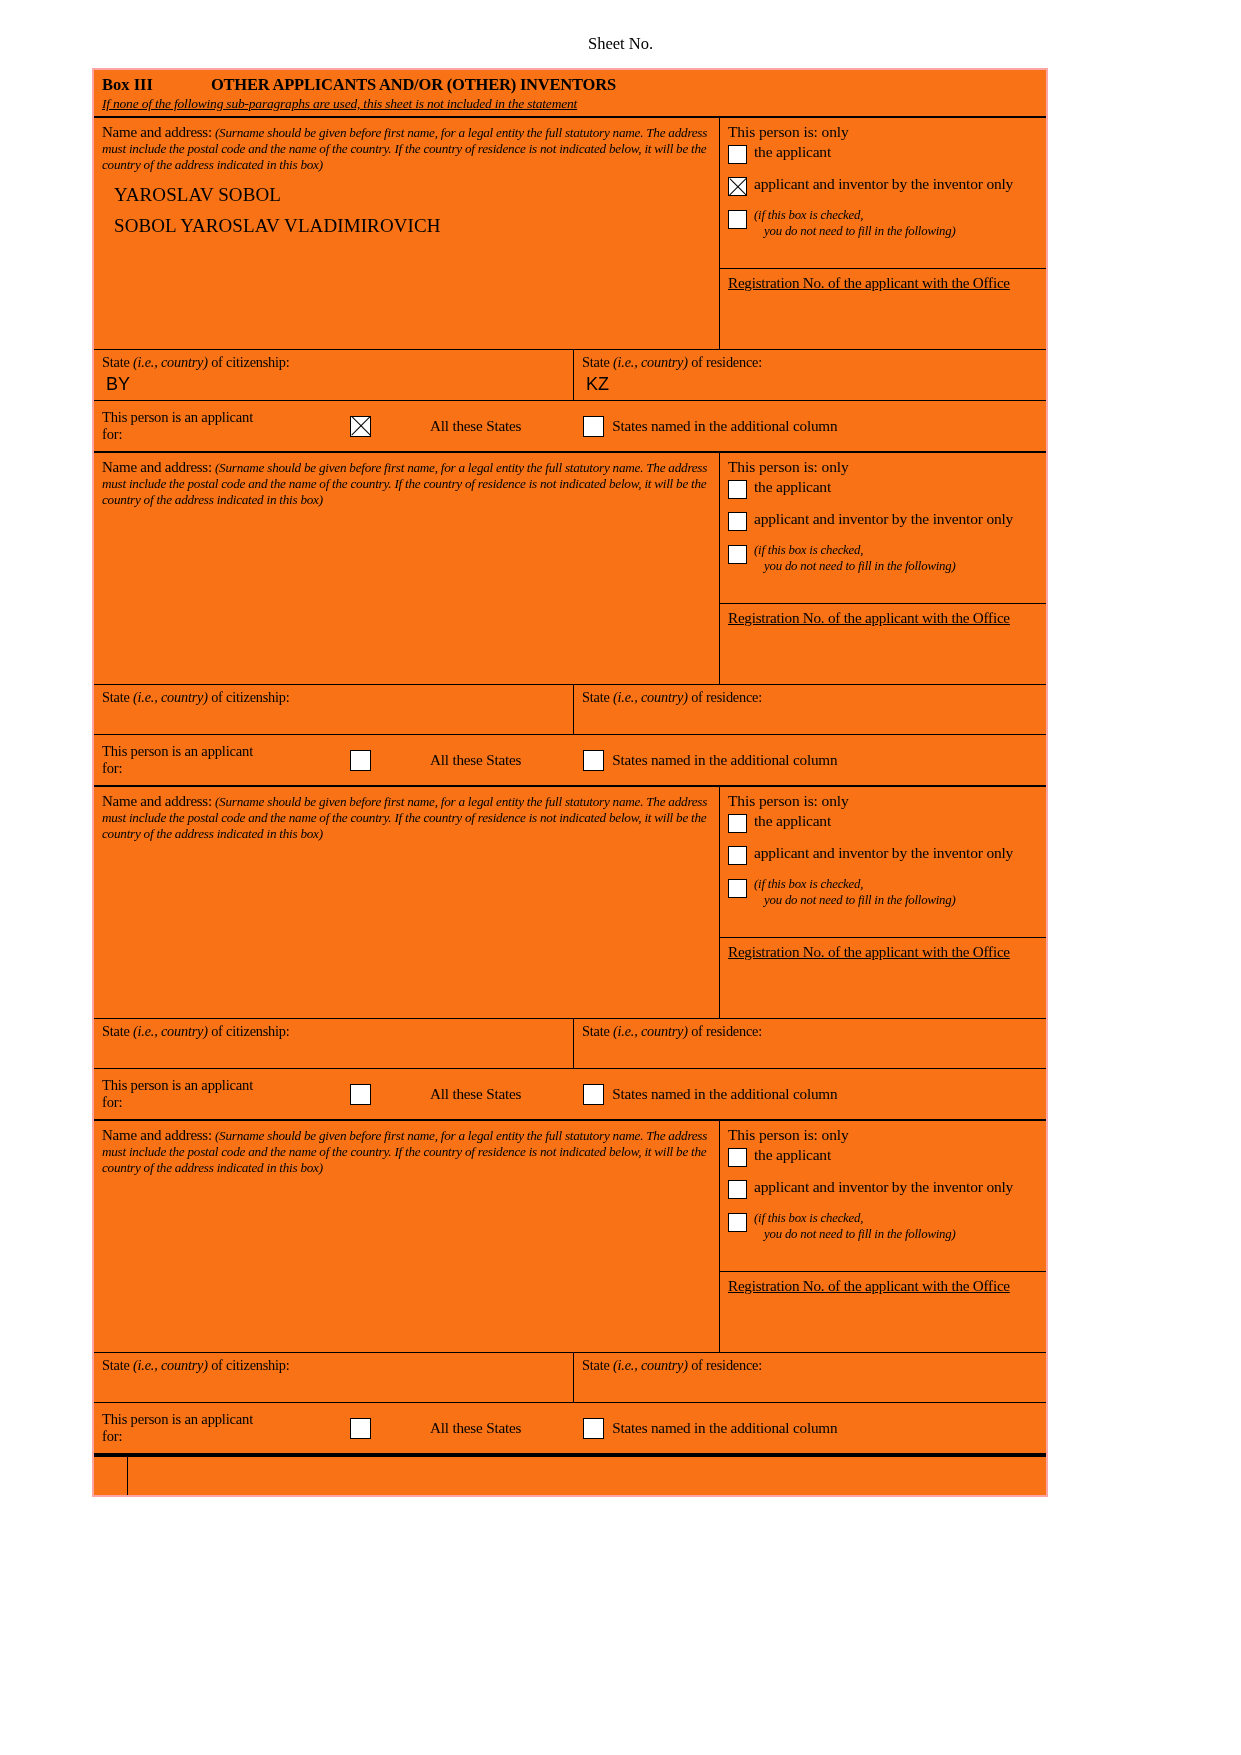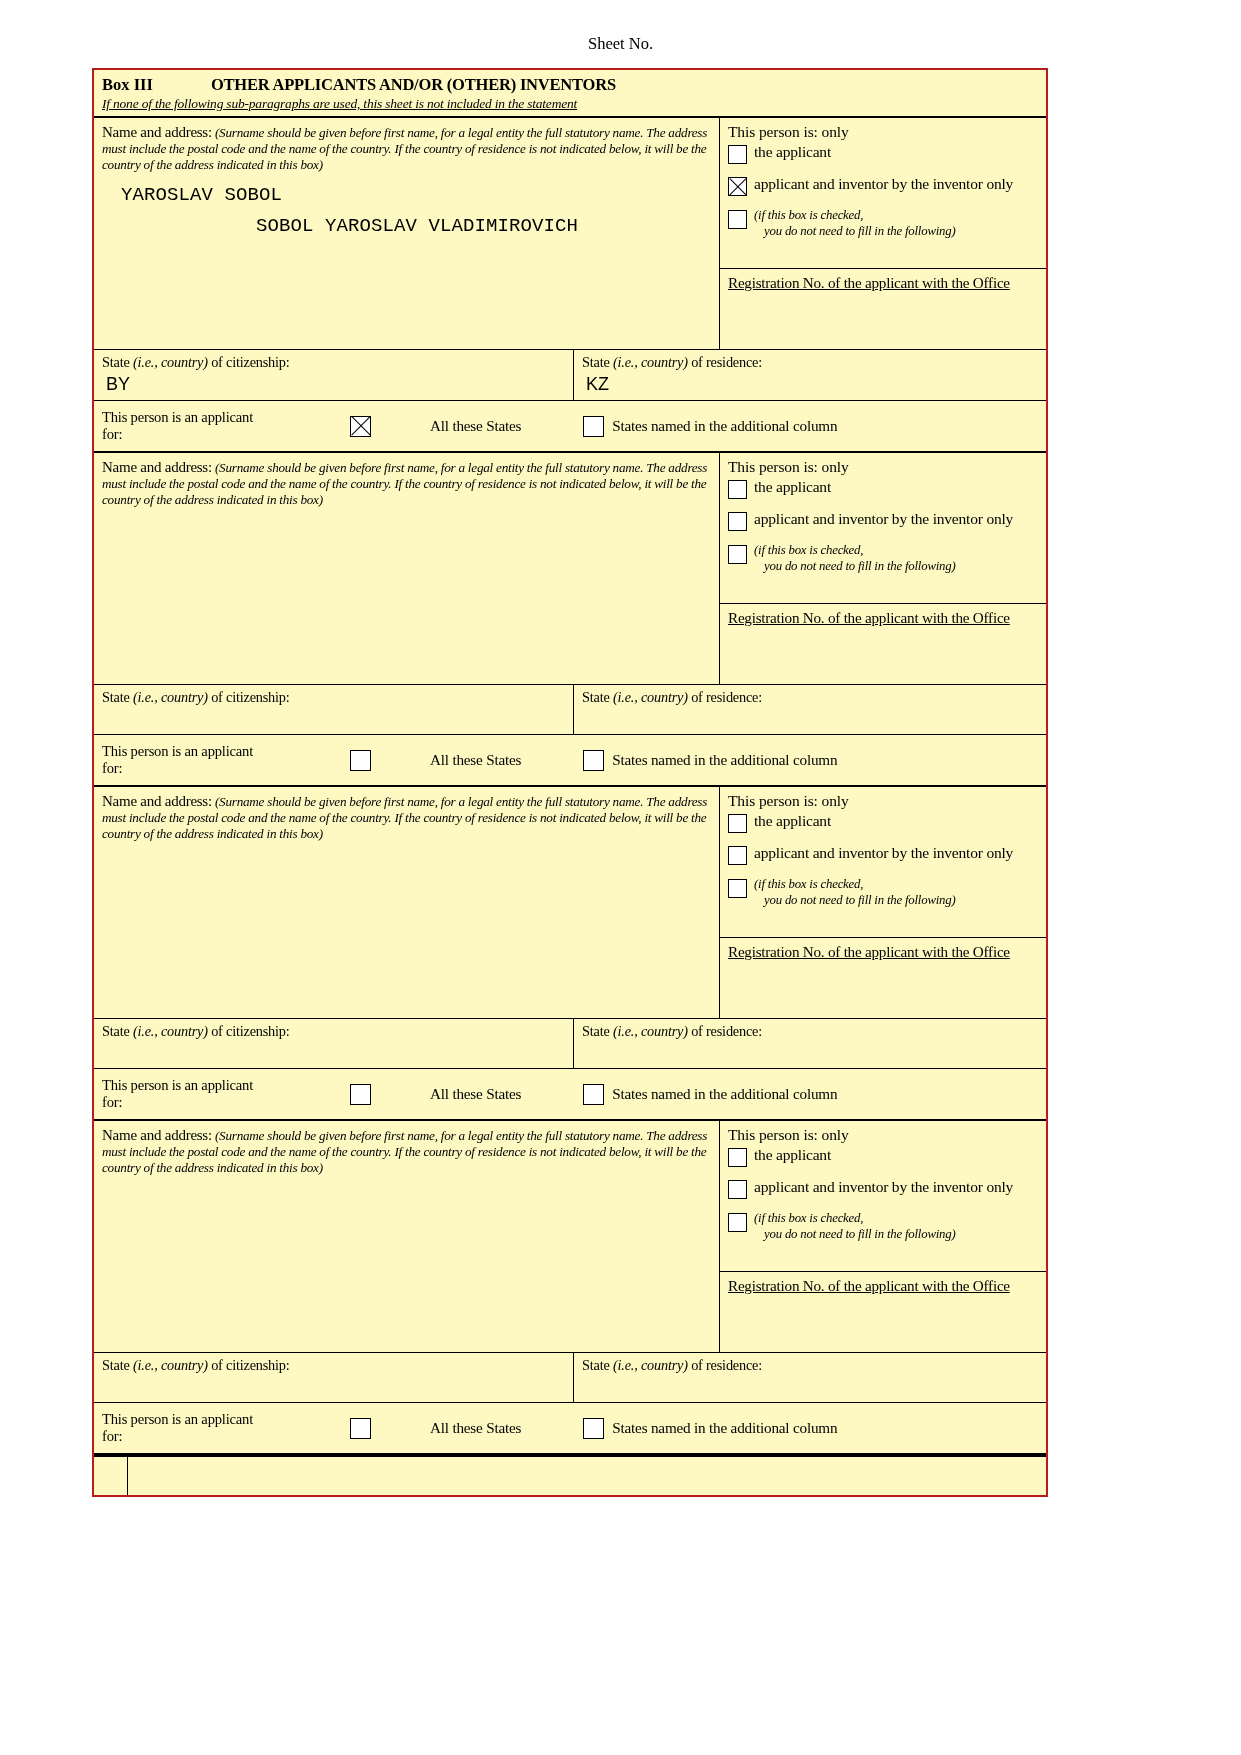--- a/index.html
+++ b/index.html
@@ -32,22 +32,22 @@
     font-size: 16.5px;
     font-family: "Liberation Serif", serif;
   }
 
   
   .form-frame {
     position: absolute;
     left: 92px;
     top: 68px;
     width: 956px;
-    border: 2px solid #b91c1c;
-    background: #fef9c3;
+    border: 2px solid #fca5a5;
+    background: #f97316;
   }
 
   
   .box-head {
     border-bottom: 2px solid #000;
     padding: 5px 8px 4px 8px;
   }
   .box-head-line1 {
     font-weight: bold;
     font-size: 16.5px;
@@ -84,27 +84,27 @@
 
   .name-label {
     font-size: 13.2px;
     line-height: 1.22;
     letter-spacing: -0.25px;
   }
   .name-label b { font-weight: normal; font-size: 15px; }
   .name-label .ital { font-style: italic; }
 
   .filled-name {
-    font-family: Liberation Mono, monospace;
+    font-family: Liberation Serif, serif;
     font-size: 19px;
     margin-top: 11px;
-    margin-left: 19px;
+    margin-left: 12px;
     letter-spacing: 0.1px;
   }
-  .filled-name + .filled-name { margin-top: 9px; text-align: center; }
+  .filled-name + .filled-name { margin-top: 9px; }
 
   
   .person-cell {
     width: 326px;
     display: flex;
     flex-direction: column;
   }
   .person-top {
     border-bottom: 1.5px solid #000;
     padding: 5px 6px 6px 8px;

